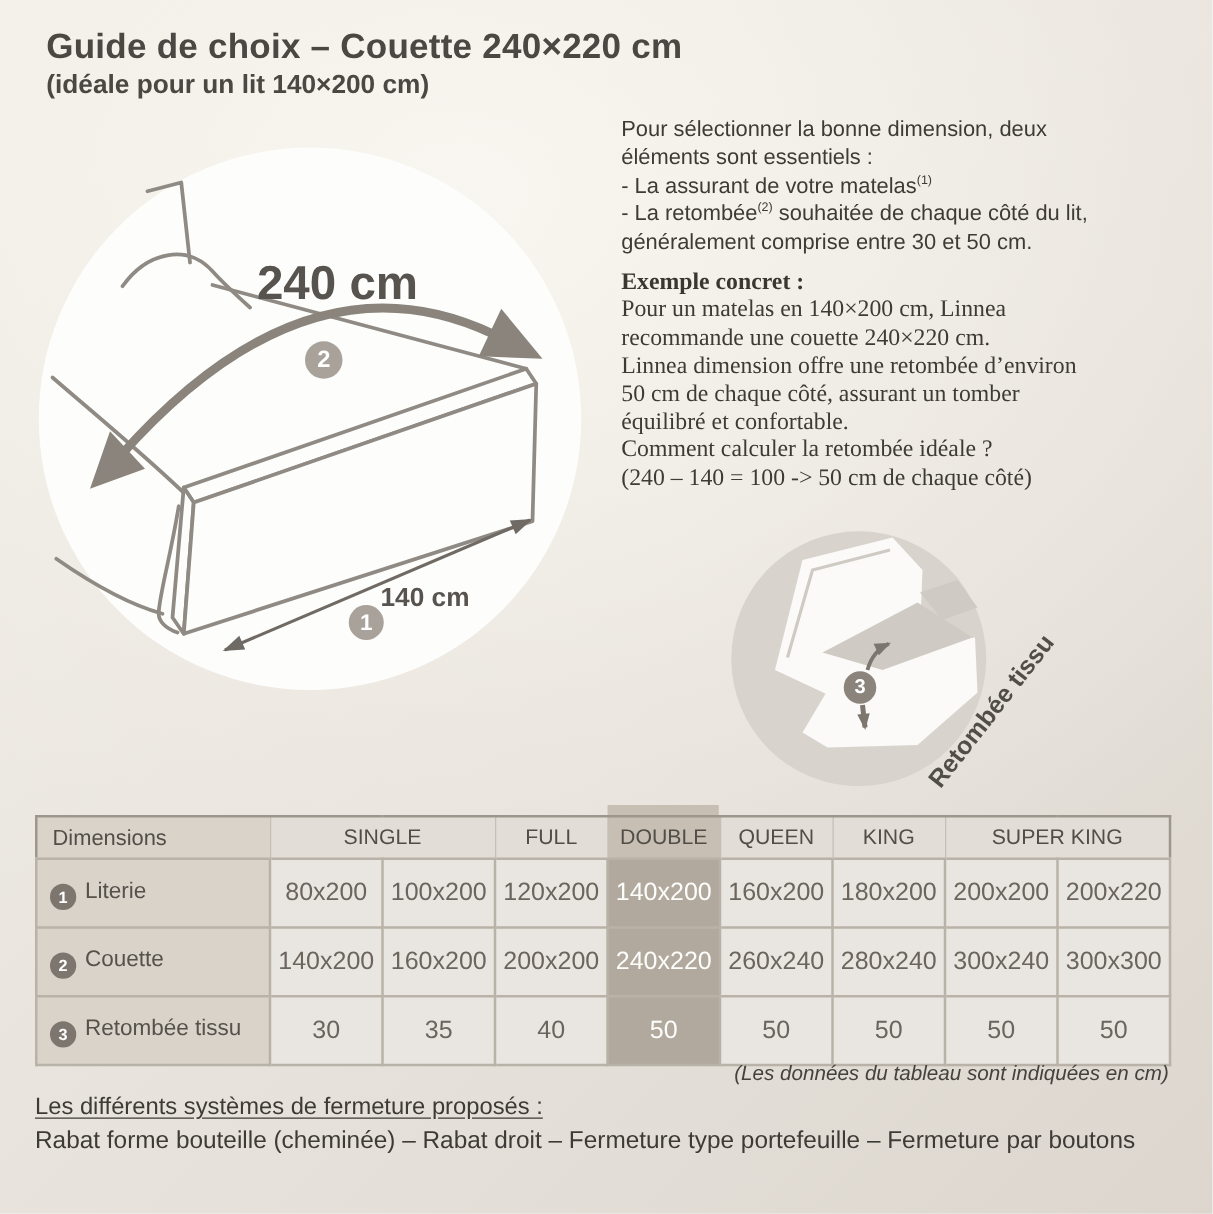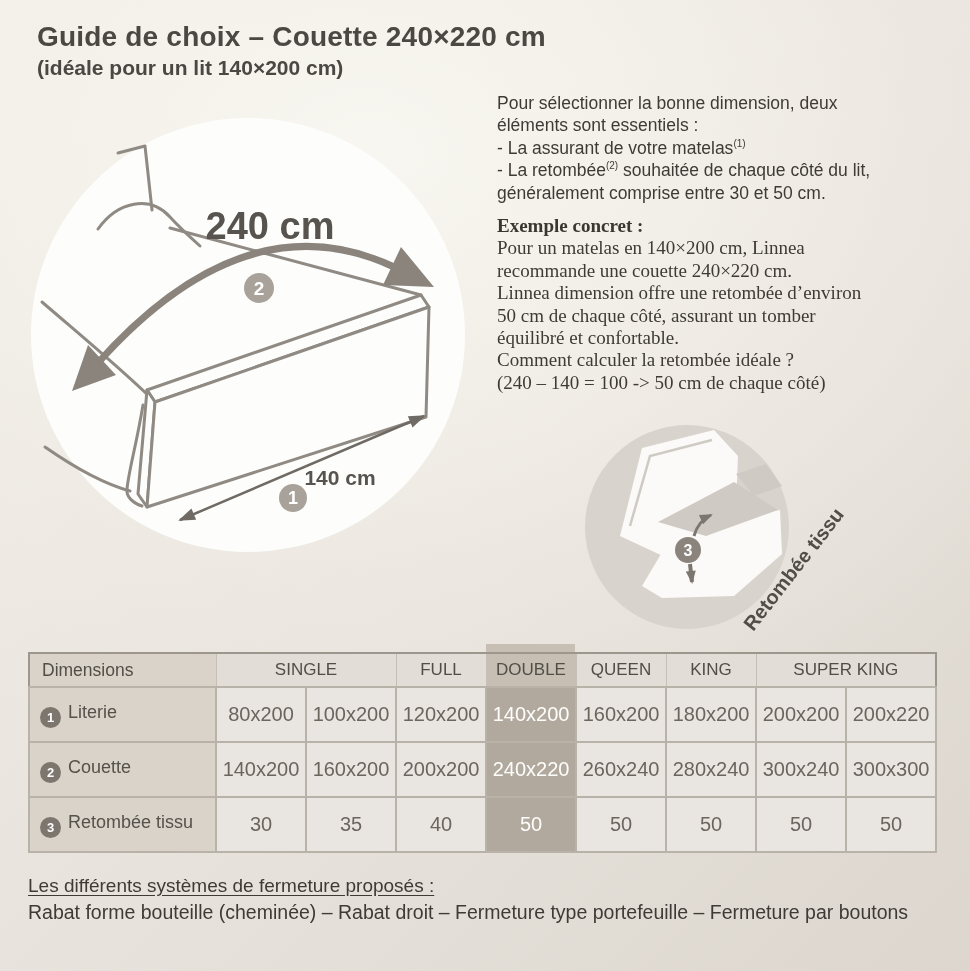--- a/index.html
+++ b/index.html
@@ -207,16 +207,17 @@
         <td>40</td>
         <td class="hl">50</td>
         <td>50</td>
         <td>50</td>
         <td>50</td>
         <td>50</td>
       </tr>
     </tbody>
   </table>
 
+  <div class="table-note">(Les données du tableau sont indiquées en cm)</div>
   <div class="closures-heading">Les différents systèmes de fermeture proposés :</div>
   <div class="closures-list">Rabat forme bouteille (cheminée) – Rabat droit – Fermeture type portefeuille – Fermeture par boutons</div>
 
 </div>
 
 </body></html>

